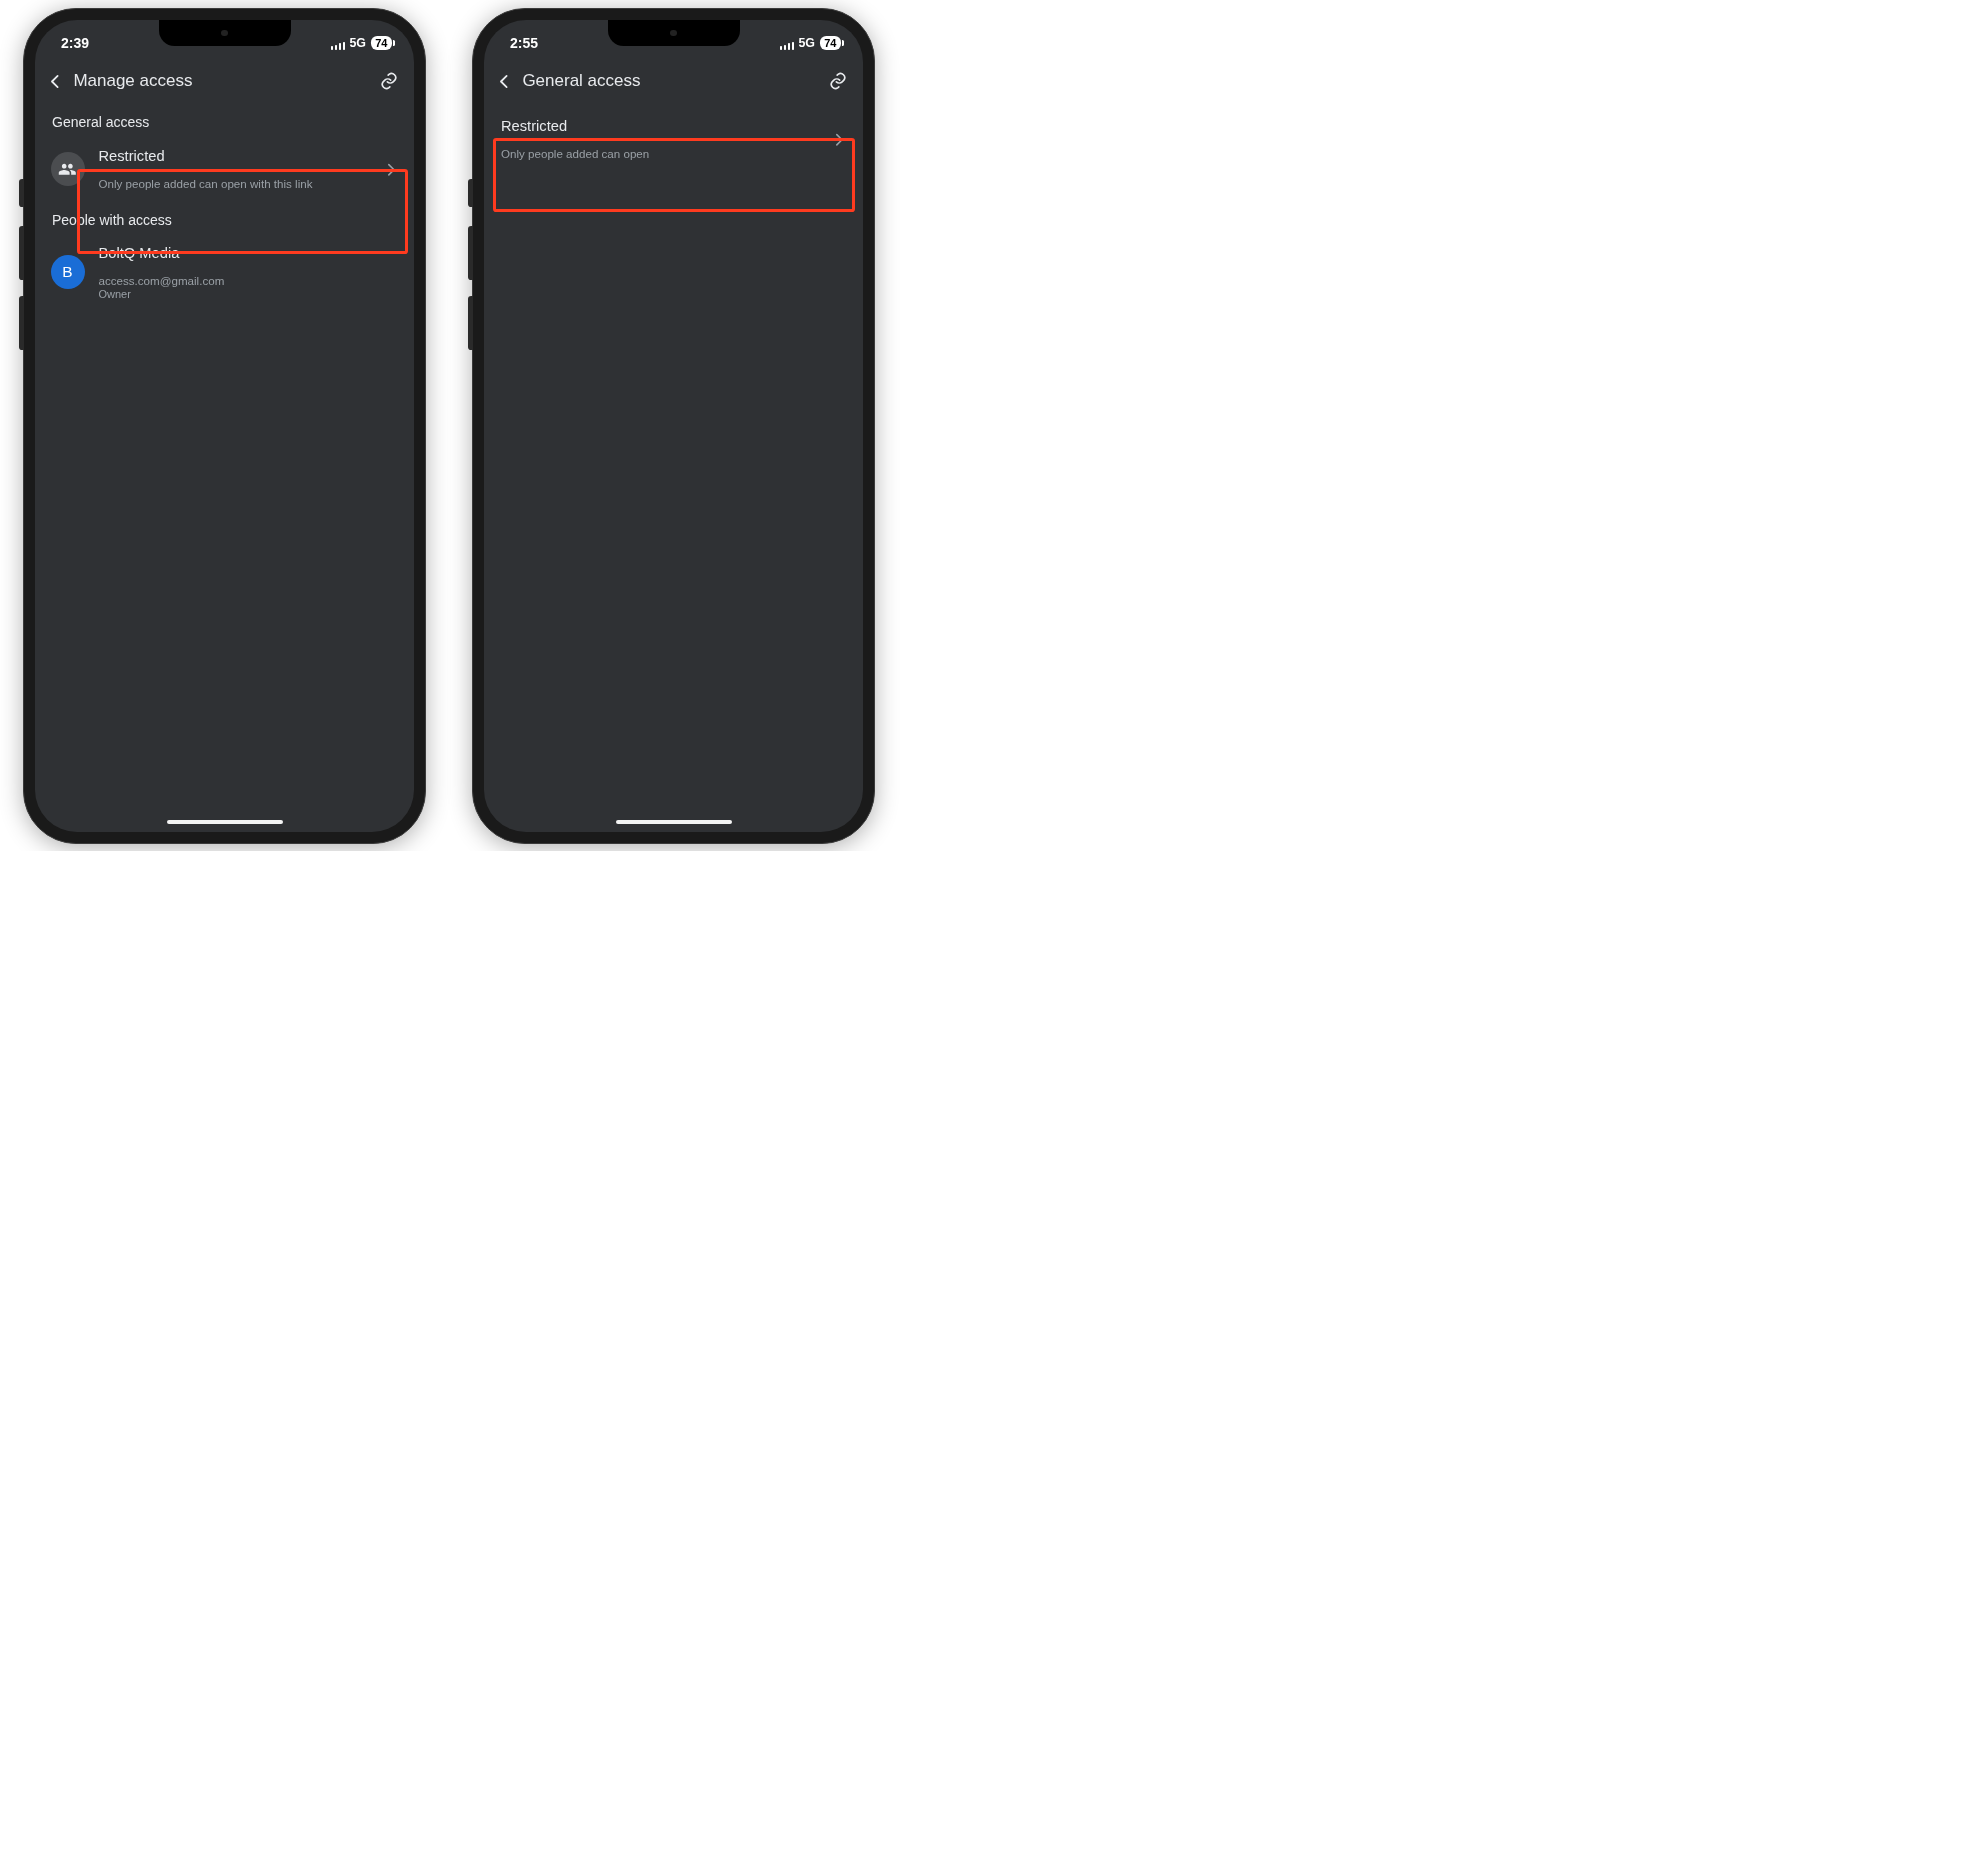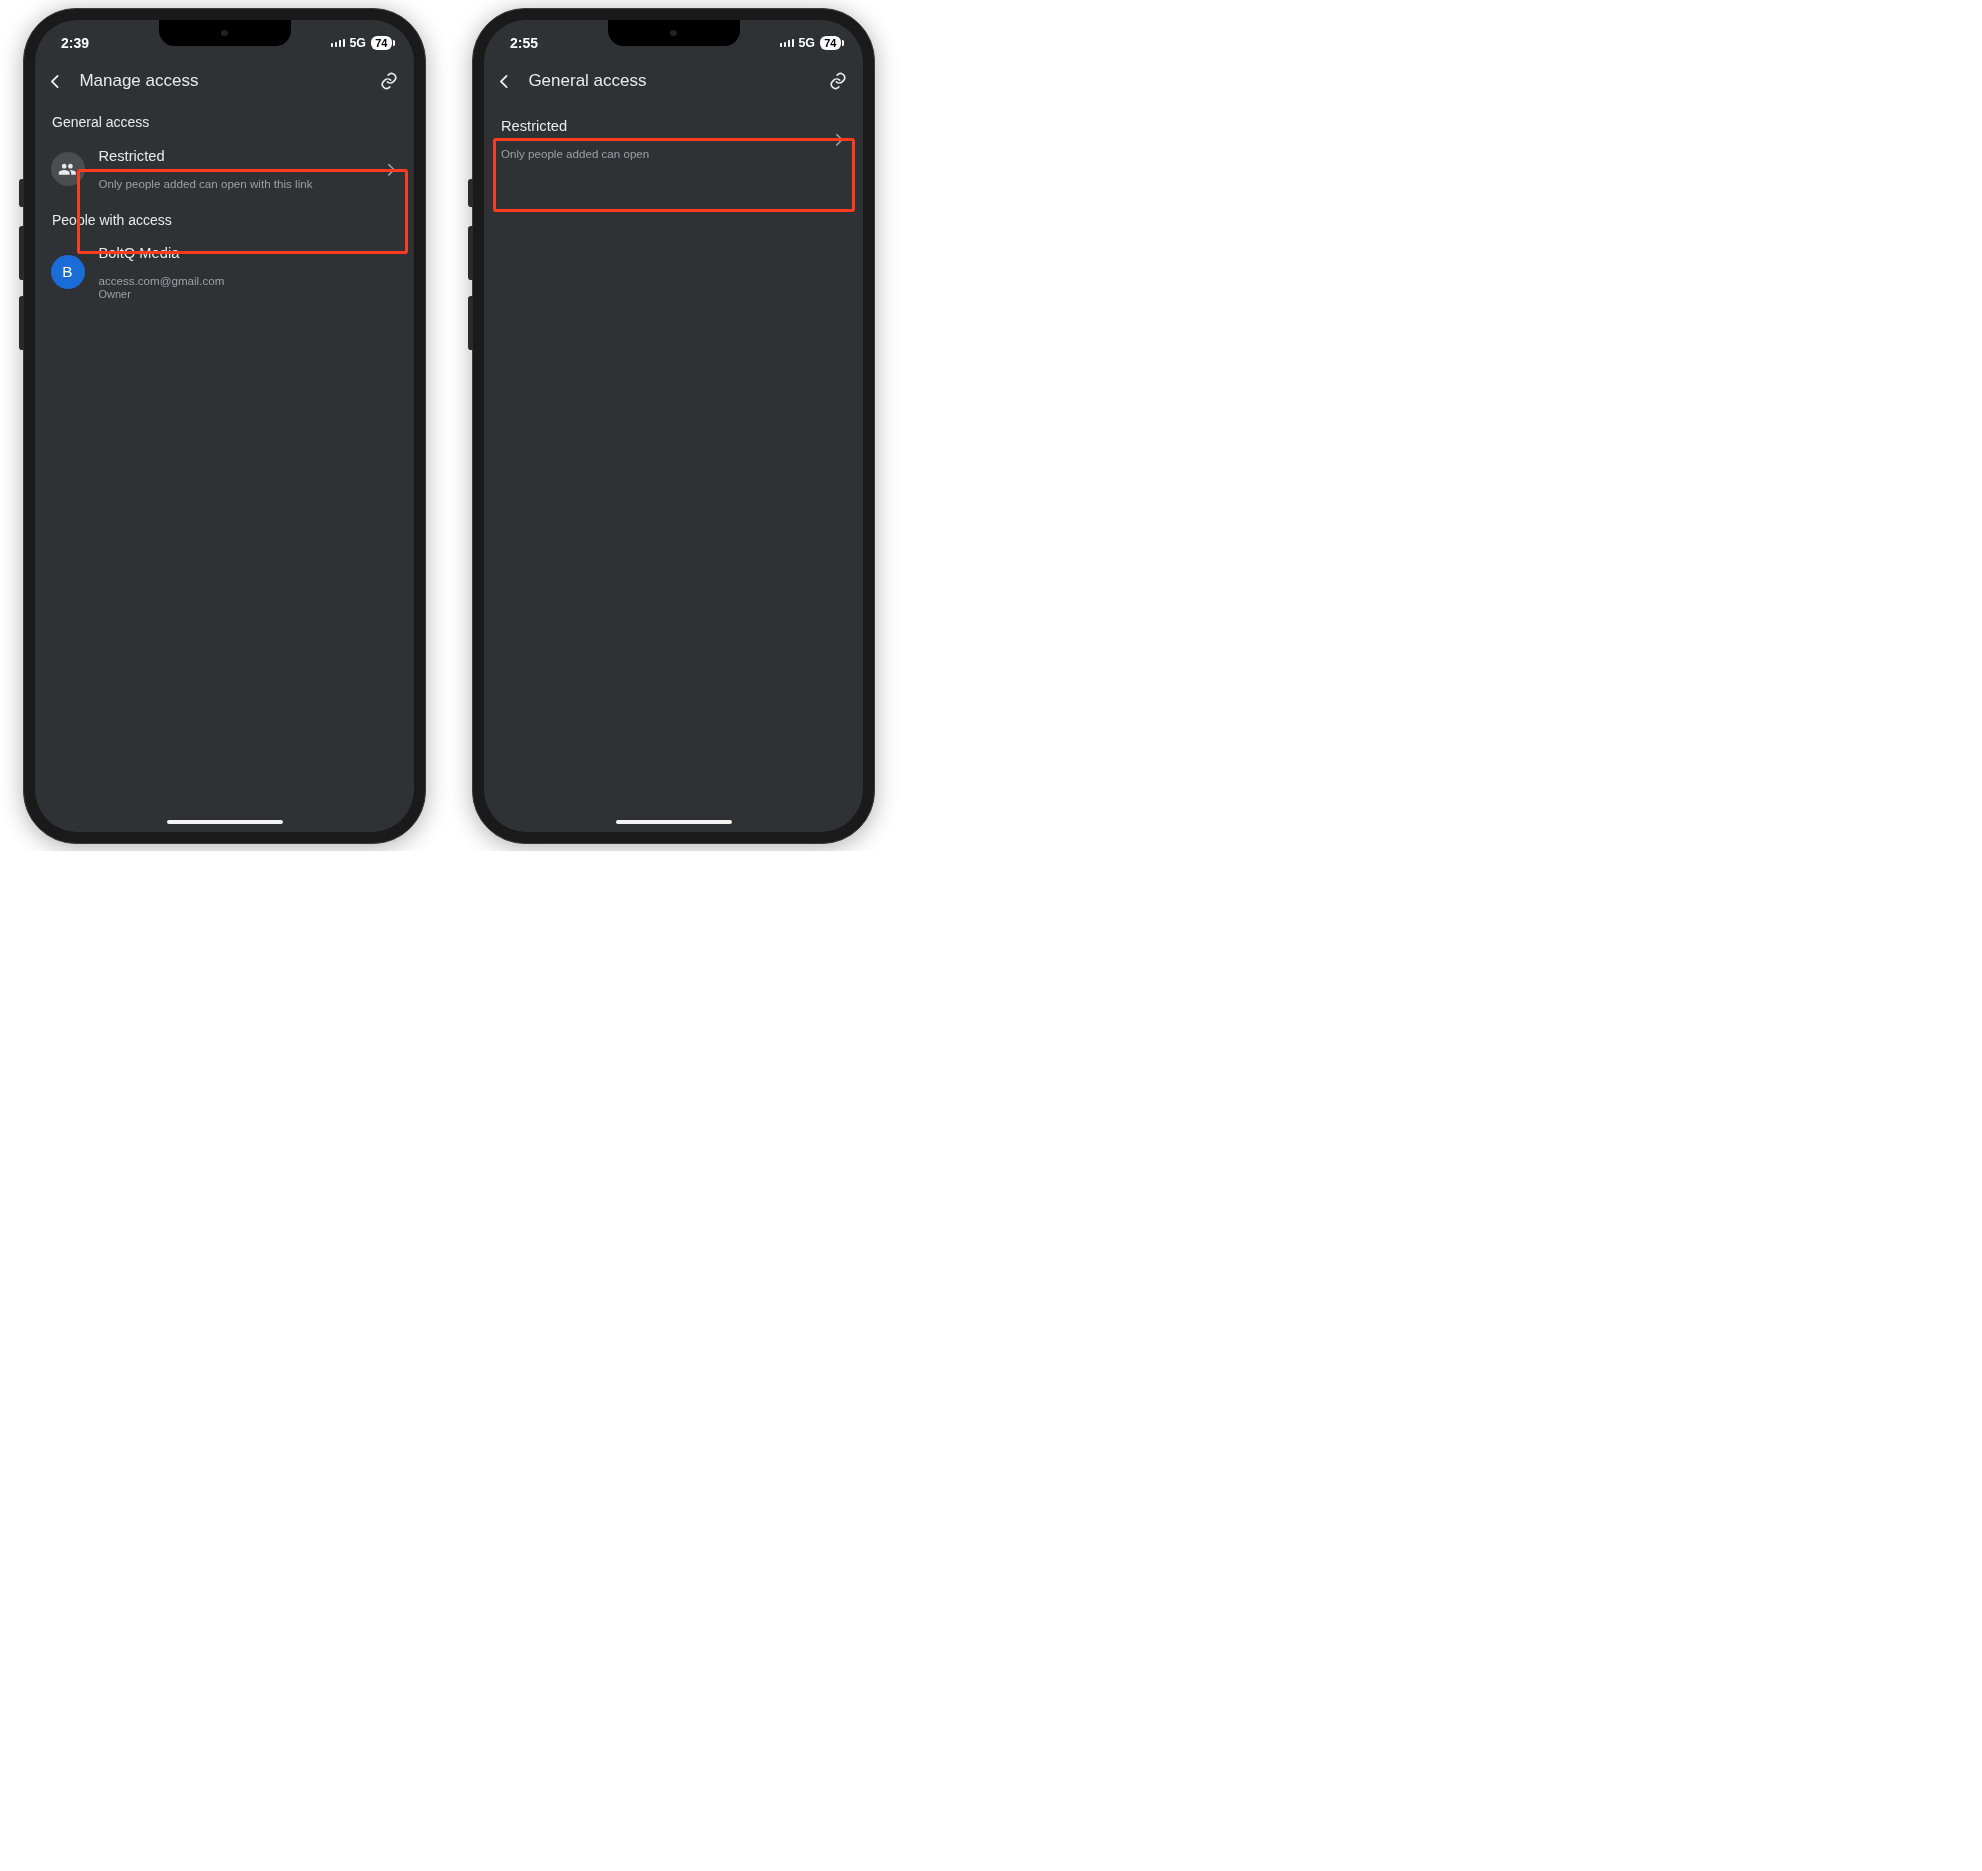--- a/index.html
+++ b/index.html
@@ -59,38 +59,38 @@
     height: 39px;
     display: flex;
     align-items: center;
     justify-content: space-between;
     padding: 7.7px 22px 0 26px;
     font-weight: 600;
     font-size: 14px;
     color: #fff;
     gap: 28px;
   }
-  .status-right { display: flex; align-items: center; gap: 4.6px; font-size:12.4px; font-weight:600;}
+  .status-right { display: flex; align-items: flex-end; gap: 4.6px; font-size:12.4px; font-weight:600;}
   .signal-dots{display:inline-flex;gap:1.5px;align-items:flex-end;}
   .signal-dots i{width:2.3px;background:#fff;border-radius:0.8px;display:block;}
   .signal-dots i:nth-child(1){height:3.9px}
   .signal-dots i:nth-child(2){height:5.4px}
   .signal-dots i:nth-child(3){height:7px}
   .signal-dots i:nth-child(4){height:8.5px}
   .battery-badge{
     background:#fff;color:#000;border-radius:6.2px;padding:0.8px 4.6px;font-size:11px;font-weight:700;
     position:relative;
   }
   .battery-badge::after{content:"";position:absolute;right:-3.1px;top:50%;transform:translateY(-50%);width:2.3px;height:6.2px;background:#fff;border-radius:0 1.5px 1.5px 0;}
 
   .app-bar {
     display: flex;
     align-items: center;
     padding: 12.4px 15.5px 12.4px 12.4px;
-    gap: 15px;
+    gap: 9px;
   }
   .app-bar .title { font-size: 17px; font-weight: 400; color:#e8eaed; flex:1;}
   .back-chev { width:17px;height:17px; }
   .link-icon { width:20px;height:20px; }
 
   .section-label {
     padding: 11px 17px 7.7px;
     font-size: 14px;
     color: #e8eaed;
     font-weight: 400;

